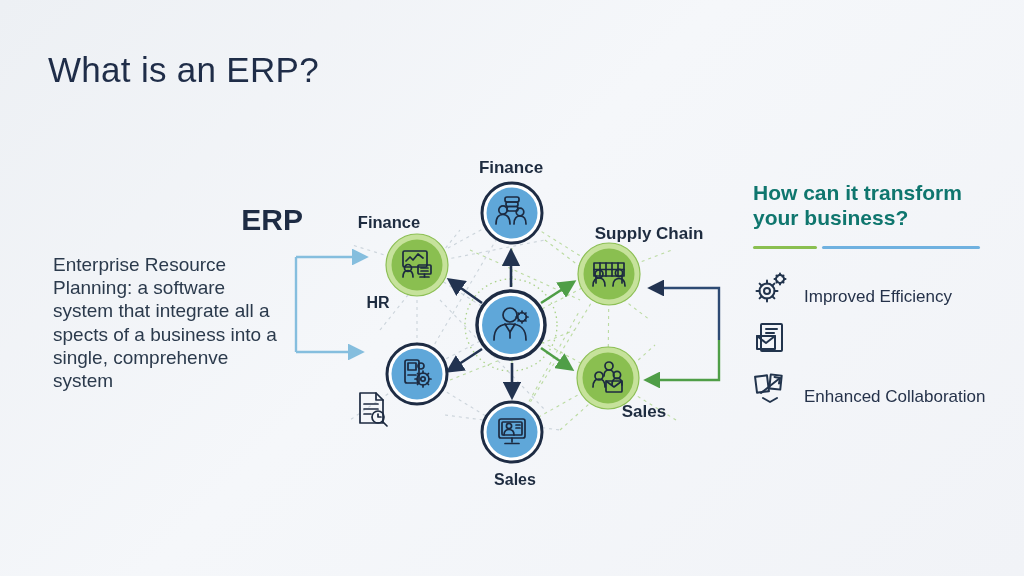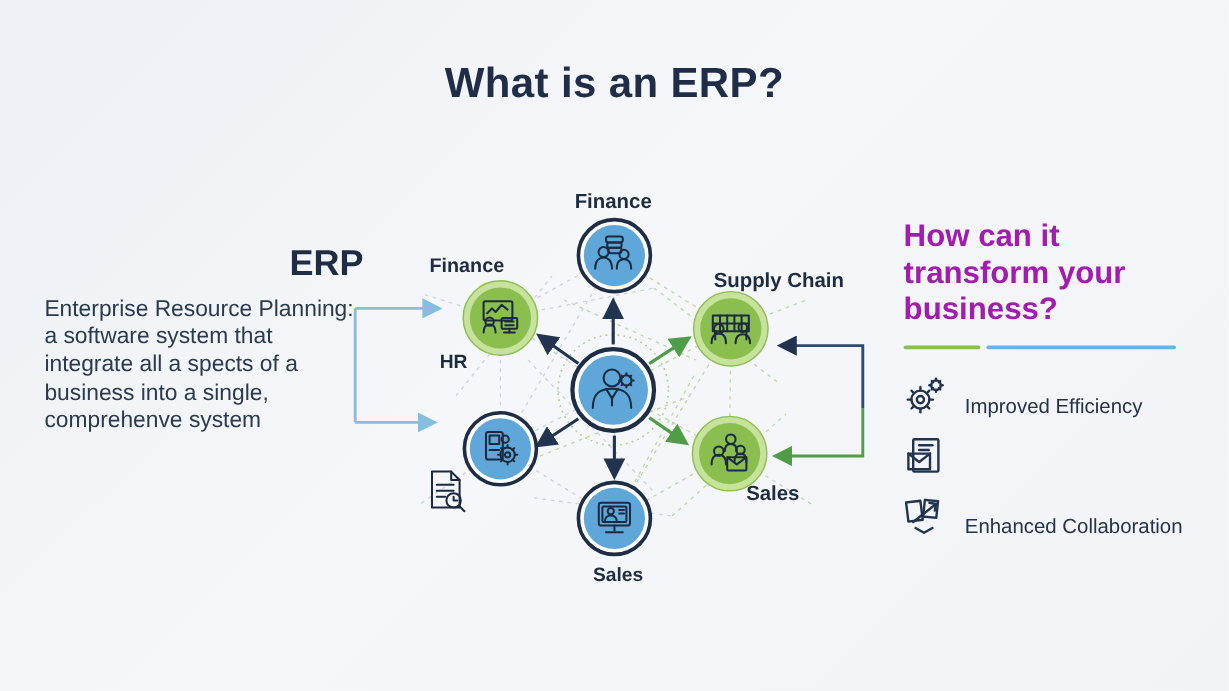--- a/index.html
+++ b/index.html
@@ -3,34 +3,34 @@
 <meta charset="utf-8">
 <style>
   html,body{margin:0;padding:0;}
   body{
     width:1024px;height:576px;overflow:hidden;
     font-family:"Liberation Sans","DejaVu Sans",sans-serif;
     background:linear-gradient(135deg,#edf0f4 0%,#f5f7fa 45%,#f1f3f7 100%);
   }
   .stage{position:relative;width:1024px;height:576px;}
   .page-title{
-    position:absolute;top:50px;left:0;right:0;text-align:center;
-    font-size:35px;font-weight:700;color:#1f2d48;letter-spacing:.3px;
+    position:absolute;top:50px;left:0;right:0;
+    font-size:35px;font-weight:400;color:#1f2d48;letter-spacing:.3px;padding-left:48px;
   }
   .left-panel{position:absolute;left:37px;top:203px;width:266px;}
   .erp-heading{font-size:30px;font-weight:800;color:#1e2c44;margin:0 0 9px 0;text-align:right;}
-  .erp-desc{font-size:19px;line-height:1.22;font-weight:500;color:#2b3a4c;margin:0;}
+  .erp-desc{font-size:19px;line-height:1.22;font-weight:500;color:#2b3a4c;margin:16px;}
   .diagram-svg{position:absolute;left:0;top:0;}
   .node-label{
     position:absolute;transform:translate(-50%,-50%);
     font-size:17px;font-weight:700;color:#1e2c40;white-space:nowrap;
   }
   .node-label.big{font-size:16px;}
   .right-panel{position:absolute;left:753px;top:181px;width:262px;}
-  .rp-heading{font-size:26px;font-weight:800;color:#a21caf;line-height:1.18;margin:0;width:235px;}
+  .rp-heading{font-size:21px;font-weight:800;color:#0f766e;line-height:1.18;margin:0;width:235px;}
   .rp-underline{display:flex;gap:5px;margin-top:15px;}
   .rp-underline .seg-green{width:64px;height:3px;border-radius:2px;background:#8abf50;}
   .rp-underline .seg-blue{width:158px;height:3px;border-radius:2px;background:#6fb1e0;}
   .rp-list{margin-top:8px;}
   .rp-item{display:flex;align-items:flex-end;gap:15px;height:50px;}
   .rp-item .icon{flex:0 0 36px;height:36px;display:flex;align-items:center;justify-content:center;}
   .rp-item .label{font-size:17px;font-weight:500;color:#25324a;white-space:nowrap;}
   
   .mesh line{stroke-dasharray:3 4;stroke-width:1.1;fill:none;}
   .mesh .mg{stroke:#a8d284;opacity:.75;}

